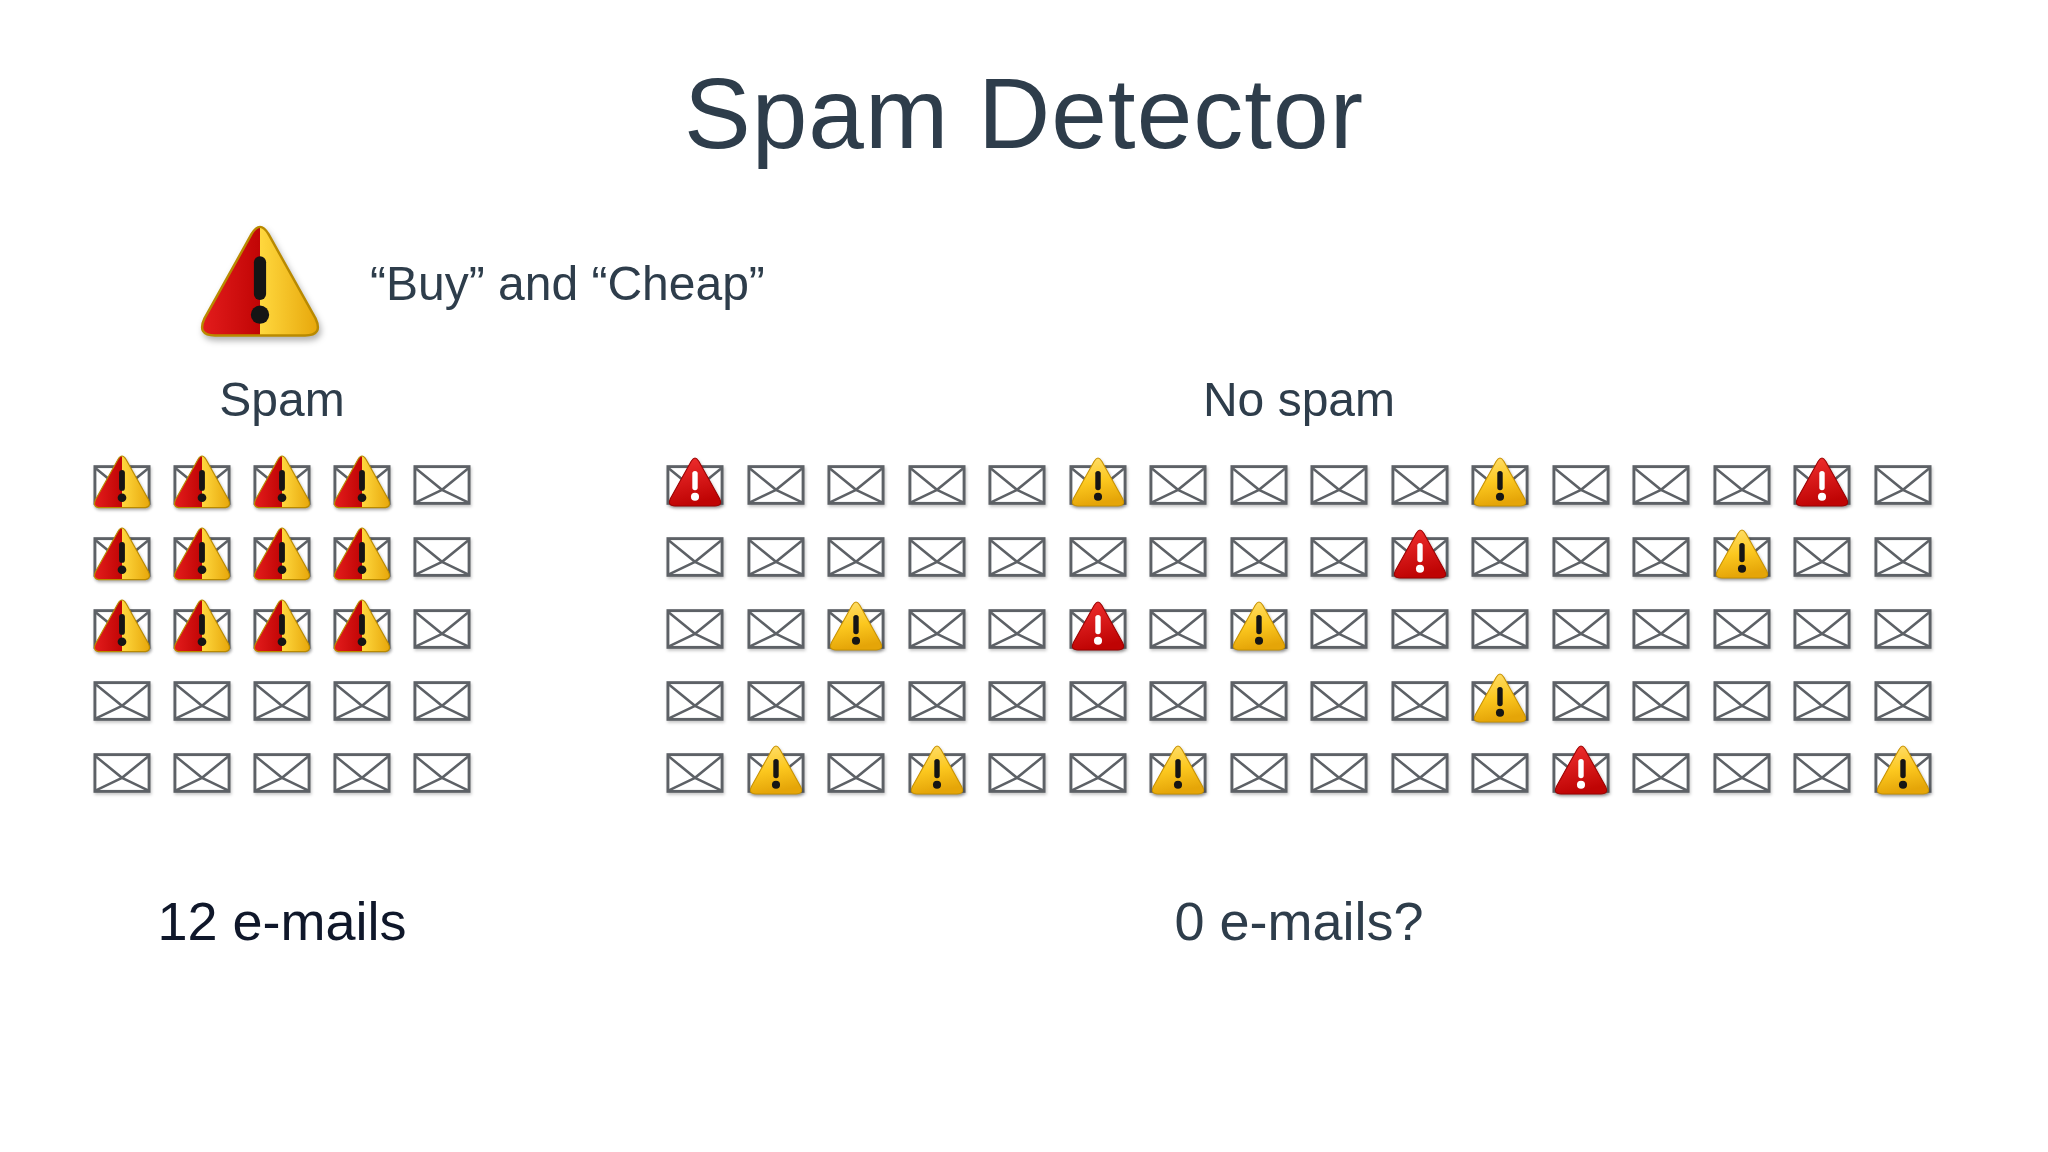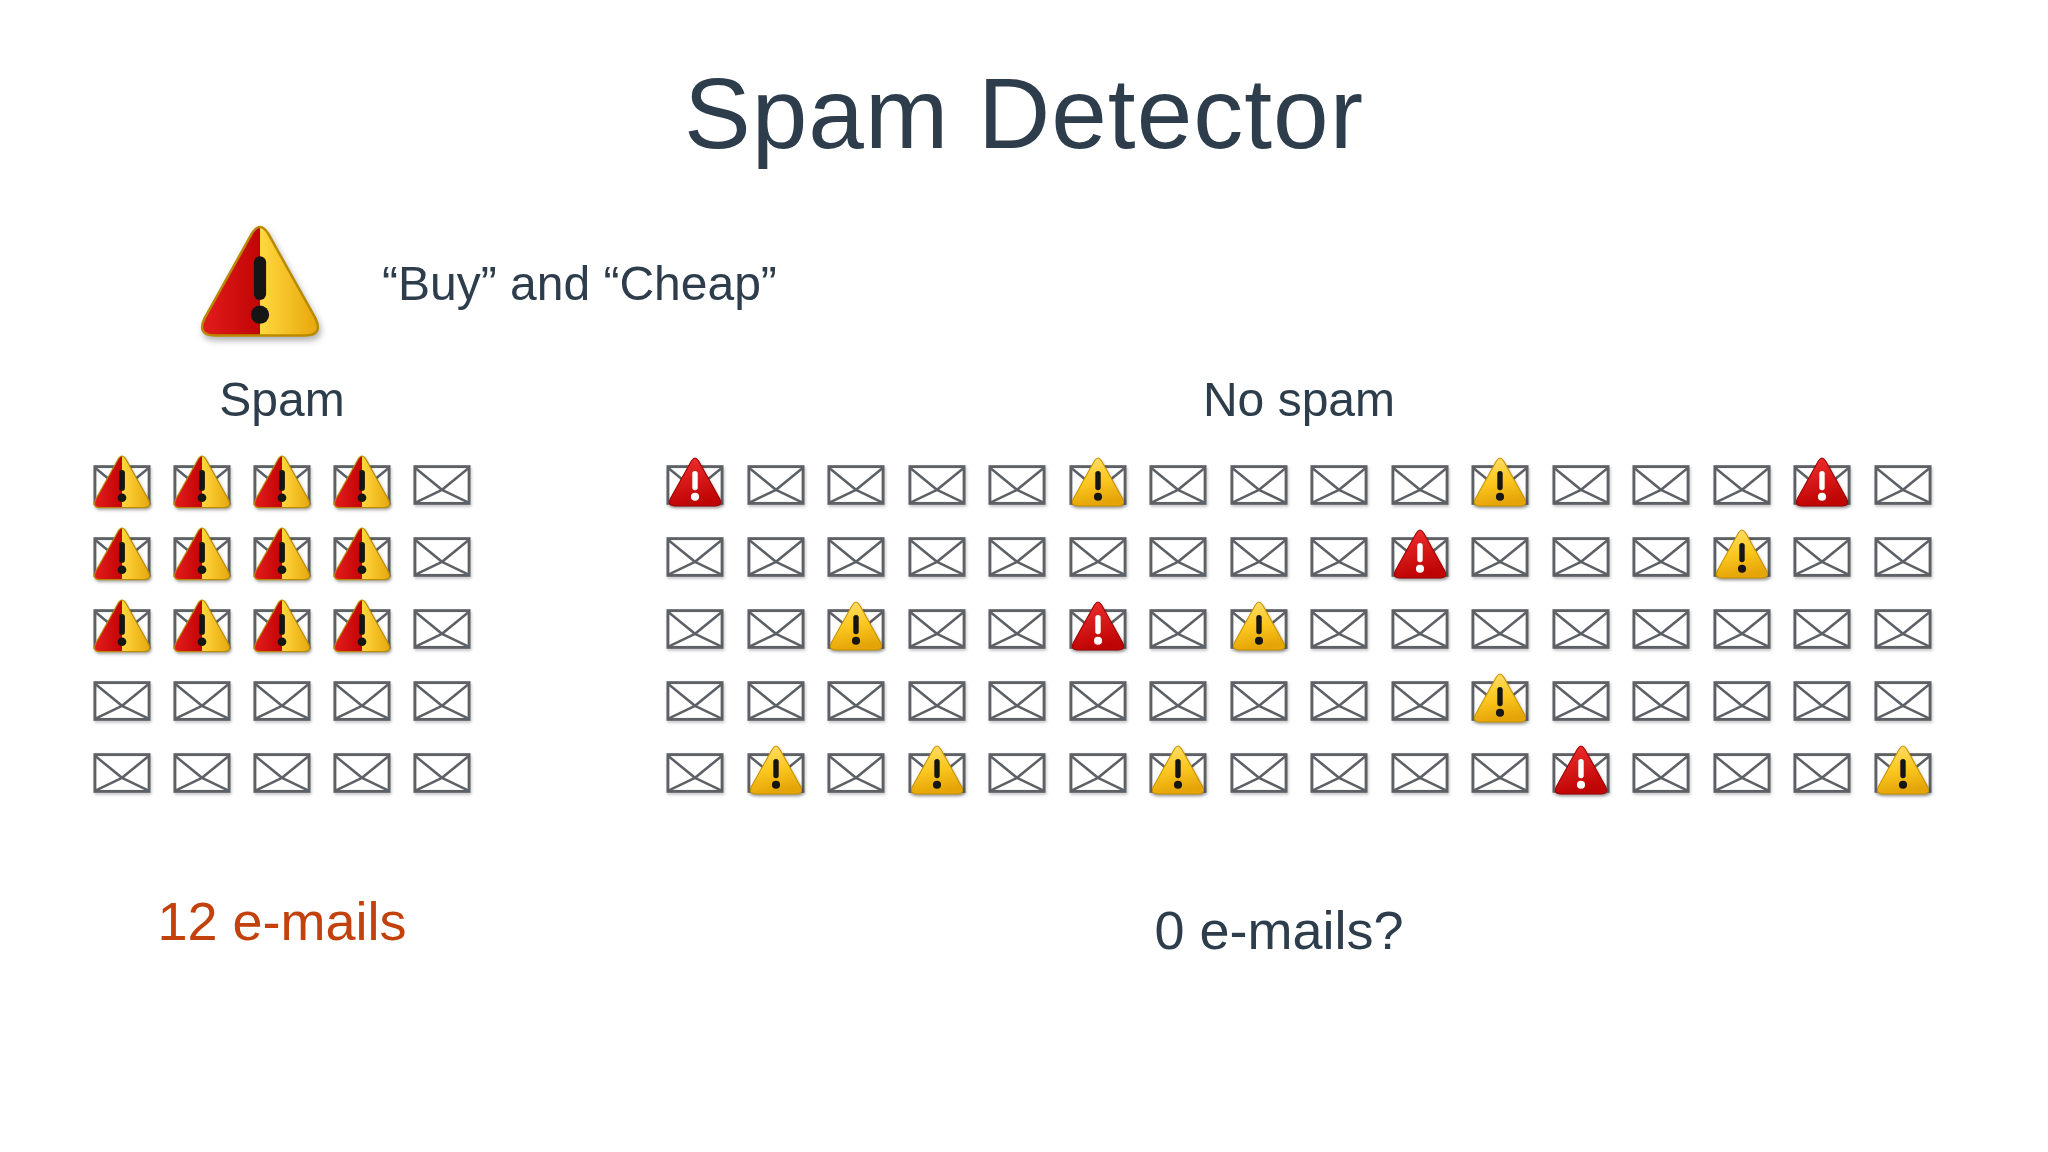--- a/index.html
+++ b/index.html
@@ -13,21 +13,21 @@
 
   .title {
     position: absolute; left: 0; right: 0; top: 56px;
     margin: 0; text-align: center;
     font-size: 100px; font-weight: 400; line-height: 1.15;
     color: #2e3d4b; letter-spacing: 1px;
   }
 
   .keyword-row {
     position: absolute; left: 196px; top: 222px;
-    display: flex; align-items: center; gap: 58px;
+    display: flex; align-items: center; gap: 46px;
   }
   .keyword-text { font-size: 48px; color: #2e3d4b; }
 
   .heading {
     position: absolute; top: 372px; text-align: center;
     font-size: 48px; color: #2e3d4b;
   }
   .heading-left  { left: 82px;  width: 400px; }
   .heading-right { left: 655px; width: 1288px; }
 
@@ -50,21 +50,21 @@
   .tri-hero {
     display: block; width: 128px; height: 122px;
     filter: drop-shadow(2px 4px 3px rgba(0,0,0,0.3));
   }
 
   .count {
     position: absolute; top: 890px; text-align: center;
     font-size: 54px; color: #2e3d4b;
   }
   .count-left  { left: 82px;  width: 400px; }
-  .count-right { left: 635px; width: 1288px; margin-top: 9px; }
+  .count-right { left: 655px; width: 1288px; }
 </style>
 </head>
 <body>
 
 <svg width="0" height="0" style="position:absolute" aria-hidden="true">
   <defs>
     <linearGradient id="gradR" x1="0" y1="0" x2="0.25" y2="1">
       <stop offset="0" stop-color="#f23030"></stop>
       <stop offset="1" stop-color="#bf0404"></stop>
     </linearGradient>
@@ -862,15 +862,15 @@
           <path d="M3 4 L30 26 L57 4 M3 39 L30 26 M57 39 L30 26" fill="none" stroke="#5d6166" stroke-width="2.6"></path>
         </svg>
         <svg class="tri" viewBox="0 0 100 100">
           <path d="M43 10 Q50 -2 57 10 L95.5 79 Q102 93 87 93 H13 Q-2 93 4.5 79 Z" fill="url(#gradY)" stroke="#c89200" stroke-width="2" stroke-linejoin="round"></path>
           <rect x="45" y="28" width="10" height="36" rx="5" fill="#151515"></rect>
           <circle cx="50" cy="76" r="7.5" fill="#151515"></circle>
         </svg>
       </div>
     </div>
 
-  <div class="count count-left" style="color: #c2410c;">12 e-mails</div>
+  <div class="count count-left" style="color: #0f172a;">12 e-mails</div>
   <div class="count count-right" style="color: rgb(46, 61, 75);">0 e-mails?</div>
 </div>
 
 </body></html>

